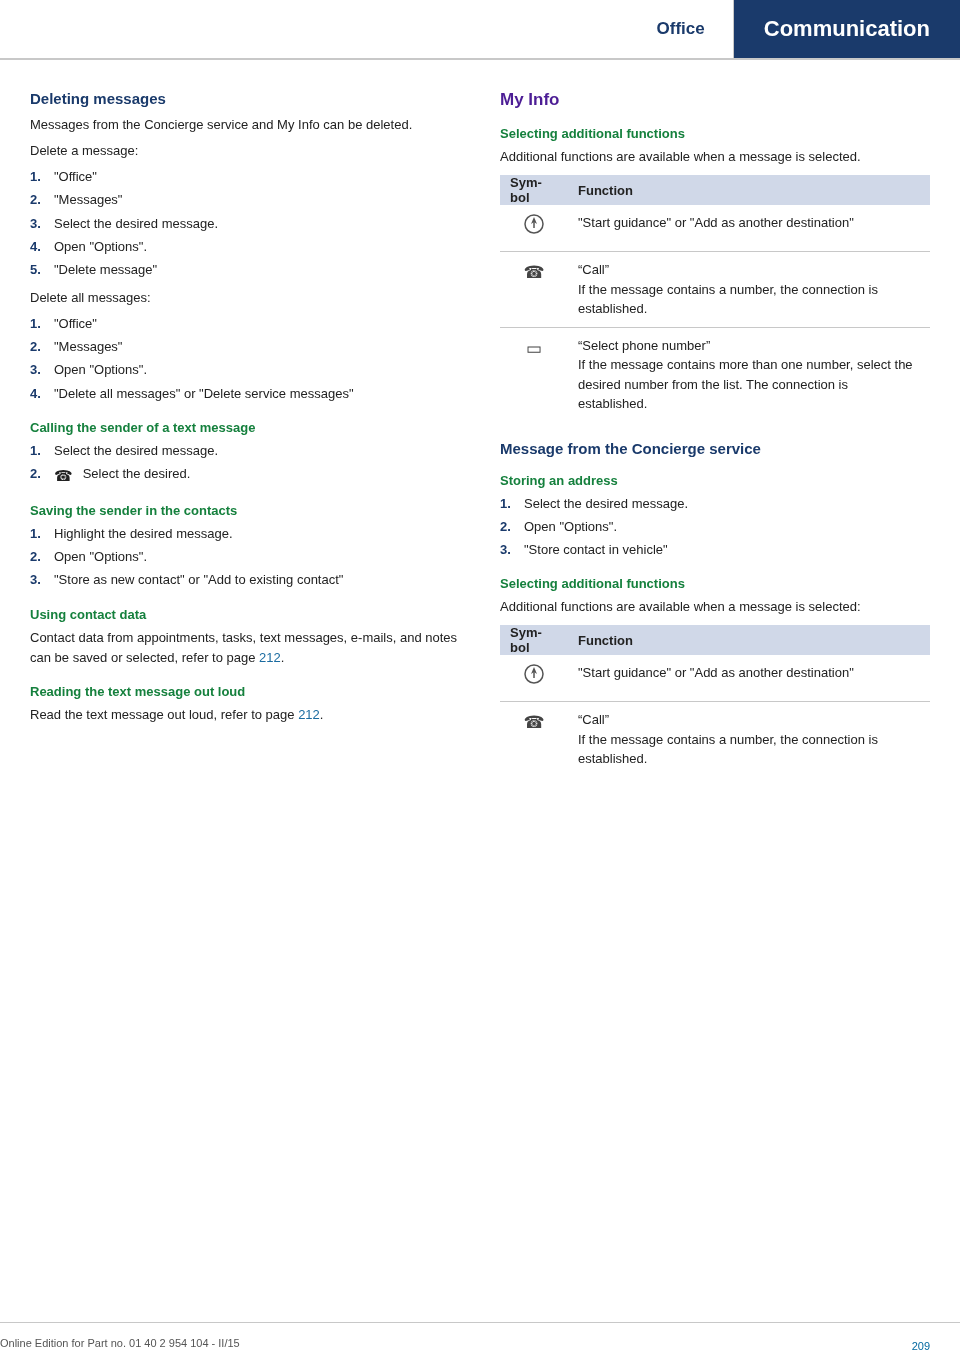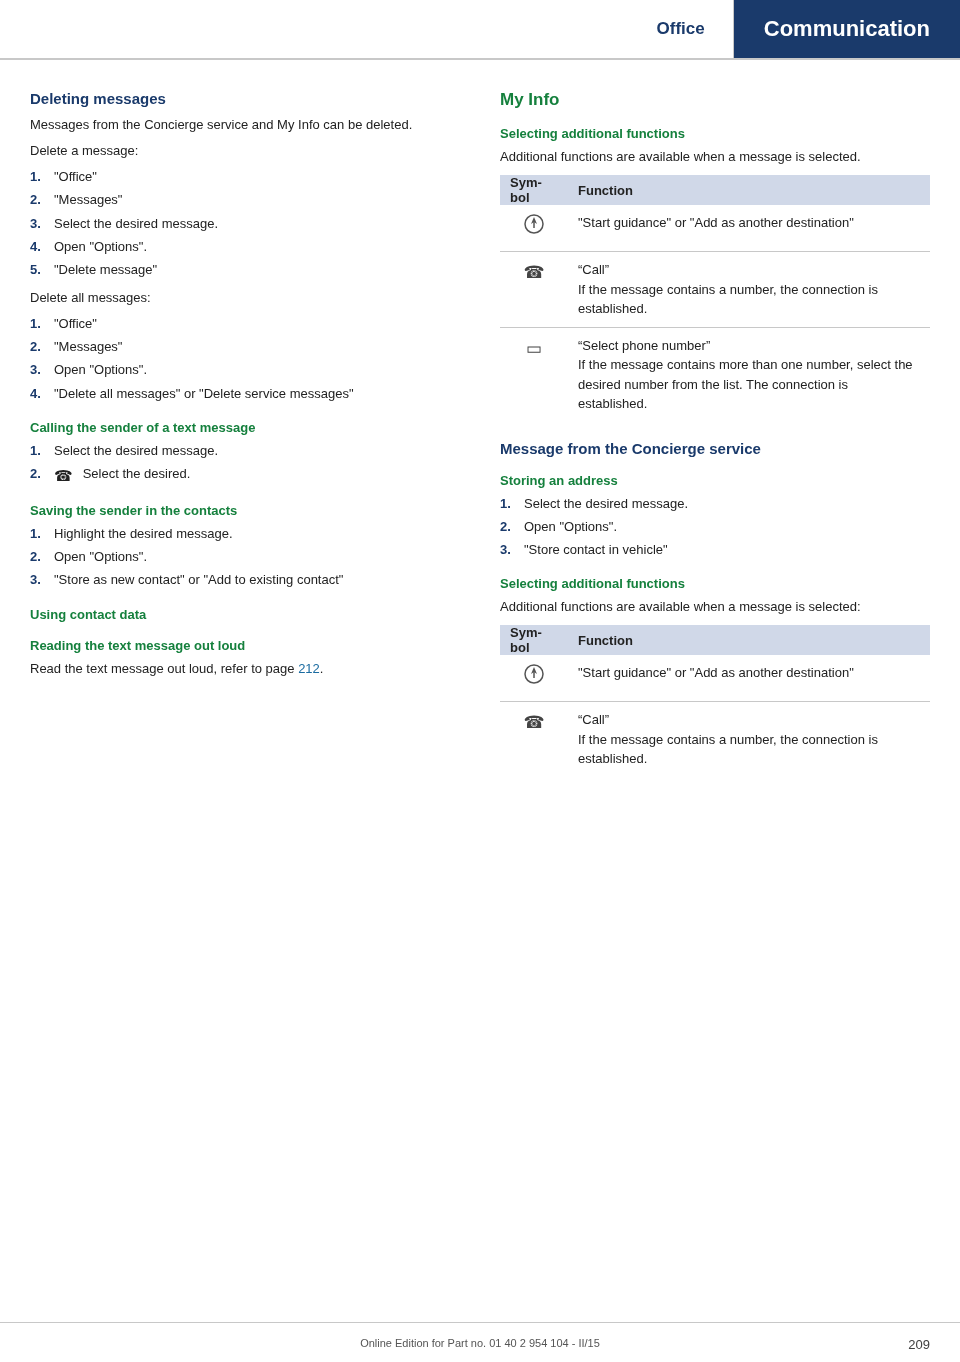--- a/index.html
+++ b/index.html
@@ -147,36 +147,36 @@
 
     
     .footer {
       position: absolute;
       bottom: 0;
       left: 0;
       right: 0;
       height: 40px;
       display: flex;
       align-items: center;
-      justify-content: center;
+      justify-content: flex-start;
       font-size: 11px;
       color: #555;
       border-top: 1px solid #c8c8c8;
     }
 
     .page-number {
       position: absolute;
       bottom: 10px;
       right: 30px;
-      font-size: 13px;
-      color: #404040;
+      font-size: 11px;
+      color: #0369a1;
     }
 
     .right-col h2:first-child {
-      color: #15803d;
+      color: #4c1d95;
       font-size: 17px;
       font-weight: bold;
       margin-bottom: 10px;
       margin-top: 0;
     }
   </style>
 </head>
 <body>
 
 <div class="header">
@@ -261,20 +261,23 @@
           <span class="num">2.</span>
           <span>Open "Options".</span>
         </li>
       <li>
           <span class="num">3.</span>
           <span>"Store as new contact" or "Add to existing contact"</span>
         </li>
     </ol>
 
     <h3>Using contact data</h3>
+    <p>
+      <span>Contact data from appointments, tasks, text messages, e-mails, and notes can be saved or selected, refer to page </span><a class="page-link">212</a>.
+    </p>
 
     <h3>Reading the text message out loud</h3>
     <p>
       <span>Read the text message out loud, refer to page </span><a class="page-link">212</a>.
     </p>
 
   </div>
 
   <div class="right-col">
 

